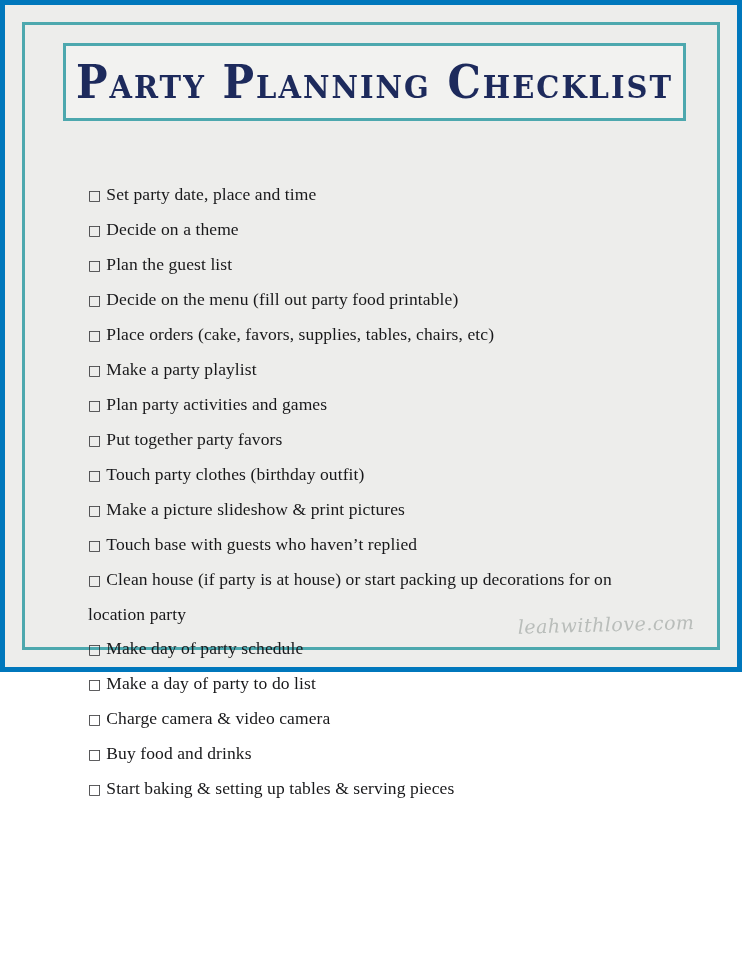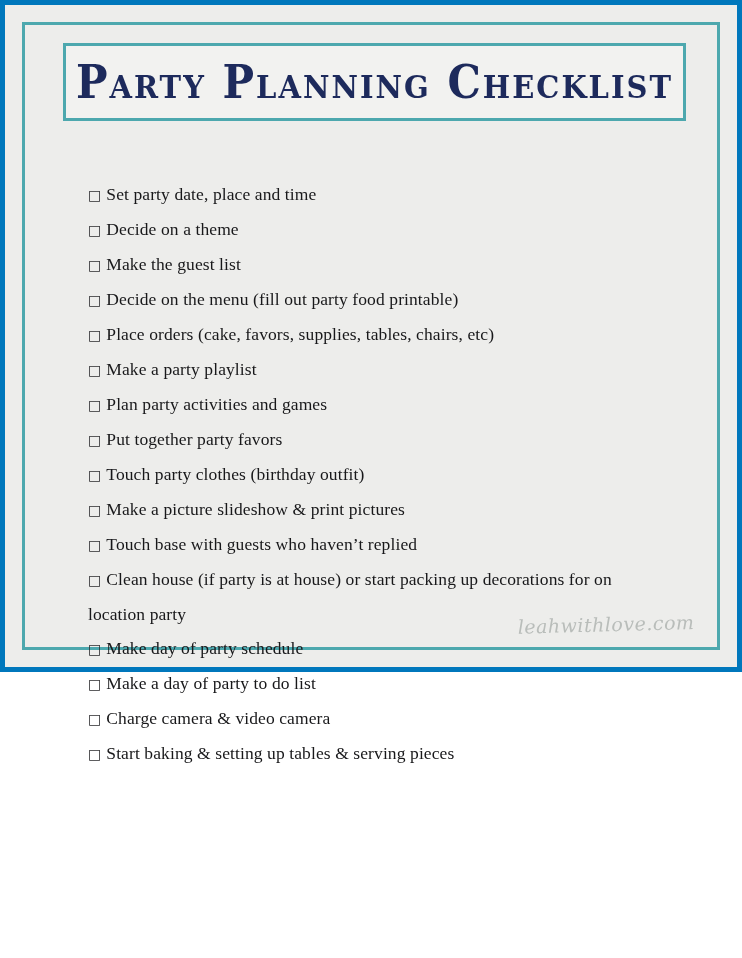--- a/index.html
+++ b/index.html
@@ -113,32 +113,33 @@
 <div class="page-frame">
   <div class="page-border">
 
     <div class="title-box">
       <div class="title-text">Party Planning Checklist</div>
     </div>
 
     <ul class="checklist">
         <li class="check-item"><span class="check-box-glyph">□</span><span>Set party date, place and time</span></li>
         <li class="check-item"><span class="check-box-glyph">□</span><span>Decide on a theme</span></li>
-        <li class="check-item"><span class="check-box-glyph">□</span><span>Make the guest list</span></li>
+        <li class="check-item"><span class="check-box-glyph">□</span><span>Plan the guest list</span></li>
         <li class="check-item"><span class="check-box-glyph">□</span><span>Decide on the menu (fill out party food printable)</span></li>
         <li class="check-item"><span class="check-box-glyph">□</span><span>Place orders (cake, favors, supplies, tables, chairs, etc)</span></li>
         <li class="check-item"><span class="check-box-glyph">□</span><span>Make a party playlist</span></li>
         <li class="check-item"><span class="check-box-glyph">□</span><span>Plan party activities and games</span></li>
         <li class="check-item"><span class="check-box-glyph">□</span><span>Put together party favors</span></li>
         <li class="check-item"><span class="check-box-glyph">□</span><span>Touch party clothes (birthday outfit)</span></li>
         <li class="check-item"><span class="check-box-glyph">□</span><span>Make a picture slideshow &amp; print pictures</span></li>
         <li class="check-item"><span class="check-box-glyph">□</span><span>Touch base with guests who haven’t replied</span></li>
         <li class="check-item"><span class="check-box-glyph">□</span><span>Clean house (if party is at house) or start packing up decorations for on location party</span></li>
         <li class="check-item"><span class="check-box-glyph">□</span><span>Make day of party schedule</span></li>
         <li class="check-item"><span class="check-box-glyph">□</span><span>Make a day of party to do list</span></li>
         <li class="check-item"><span class="check-box-glyph">□</span><span>Charge camera &amp; video camera</span></li>
+        <li class="check-item"><span class="check-box-glyph">□</span><span>Buy food and drinks</span></li>
         <li class="check-item"><span class="check-box-glyph">□</span><span>Start baking &amp; setting up tables &amp; serving pieces</span></li>
       </ul>
 
     <div class="watermark">leahwithlove.com</div>
 
   </div>
 </div>
 
 </body></html>

